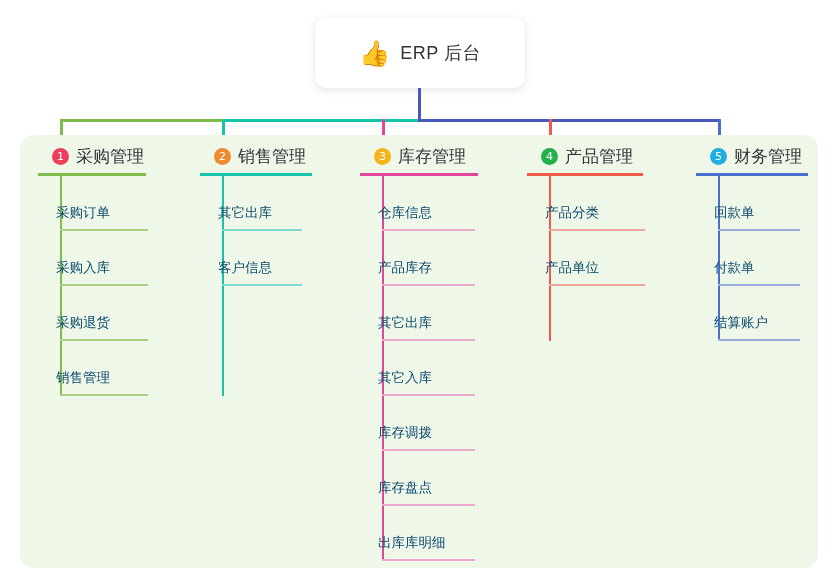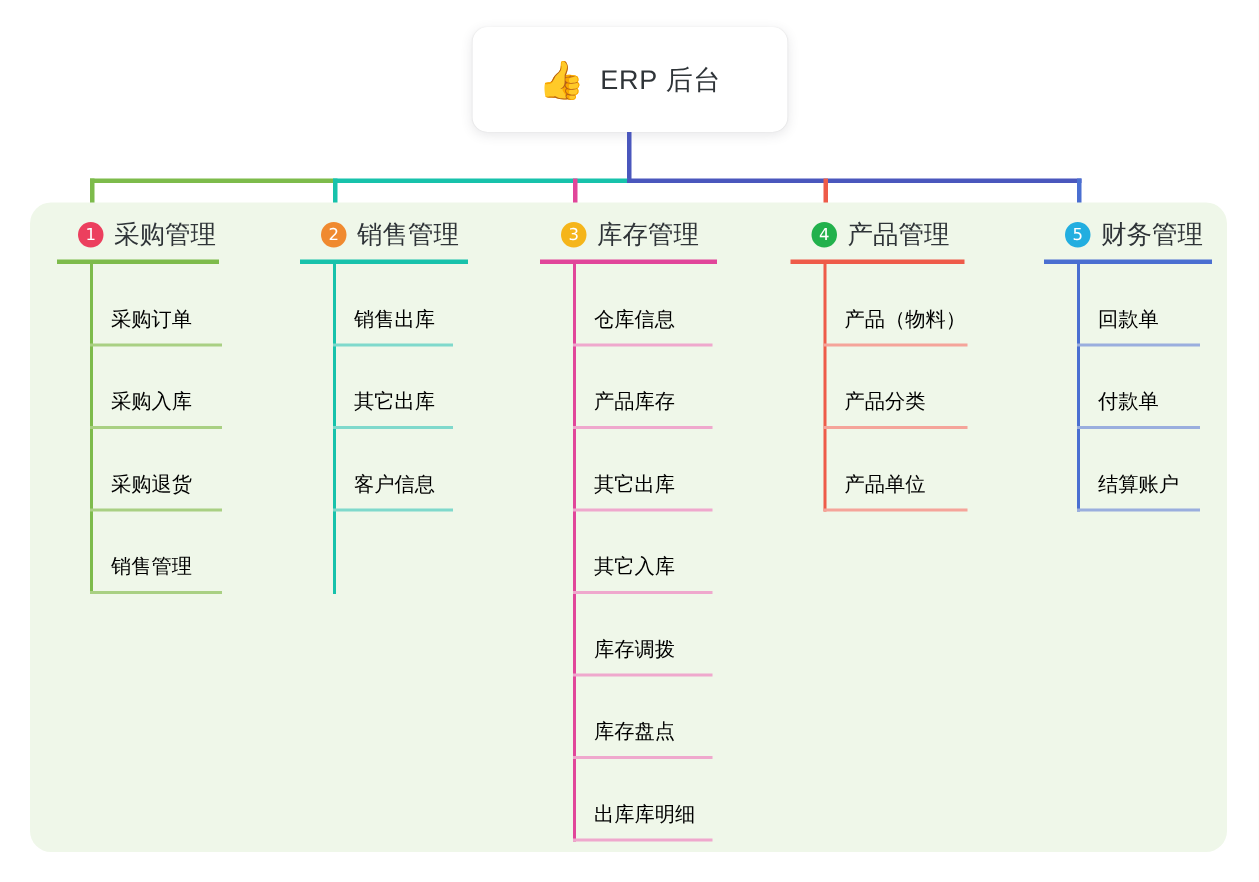--- a/index.html
+++ b/index.html
@@ -105,24 +105,24 @@
     top: 0;
     width: 2px;
   }
   .leaf {
     position: relative;
     height: 55px;
     box-sizing: border-box;
   }
   .leaf-label {
     position: absolute;
-    left: 36px;
+    left: 18px;
     bottom: 9px;
     font-size: 13.5px;
-    color: #000000;
+    color: #0c4a6e;
     white-space: nowrap;
   }
   .leaf-rule {
     position: absolute;
     left: 22px;
     bottom: 0;
     height: 2px;
   }
 </style>
 </head>
@@ -176,24 +176,20 @@
     </div>
     <div class="column" style="left: 200px;">
       <div class="col-header">
         <span class="col-badge" style="background: rgb(240, 138, 48);">2</span>
         <span class="col-title">销售管理</span>
       </div>
       <div class="col-rule" style="background: rgb(23, 194, 171); width: 112px;"></div>
       <div class="col-body">
         <div class="col-spine" style="background: rgb(23, 194, 171); height: 220px;"></div>
         <div class="leaf">
-          <span class="leaf-label">销售出库</span>
-          <div class="leaf-rule" style="background: rgb(127, 217, 204); width: 80px;"></div>
-        </div>
-        <div class="leaf">
           <span class="leaf-label">其它出库</span>
           <div class="leaf-rule" style="background: rgb(127, 217, 204); width: 80px;"></div>
         </div>
         <div class="leaf">
           <span class="leaf-label">客户信息</span>
           <div class="leaf-rule" style="background: rgb(127, 217, 204); width: 80px;"></div>
         </div>
       </div>
     </div>
     <div class="column" style="left: 360px;">
@@ -236,24 +232,20 @@
     </div>
     <div class="column" style="left: 527px;">
       <div class="col-header">
         <span class="col-badge" style="background: rgb(34, 177, 76);">4</span>
         <span class="col-title">产品管理</span>
       </div>
       <div class="col-rule" style="background: rgb(238, 91, 73); width: 116px;"></div>
       <div class="col-body">
         <div class="col-spine" style="background: rgb(238, 91, 73); height: 165px;"></div>
         <div class="leaf">
-          <span class="leaf-label">产品（物料）</span>
-          <div class="leaf-rule" style="background: rgb(245, 164, 154); width: 96px;"></div>
-        </div>
-        <div class="leaf">
           <span class="leaf-label">产品分类</span>
           <div class="leaf-rule" style="background: rgb(245, 164, 154); width: 96px;"></div>
         </div>
         <div class="leaf">
           <span class="leaf-label">产品单位</span>
           <div class="leaf-rule" style="background: rgb(245, 164, 154); width: 96px;"></div>
         </div>
       </div>
     </div>
     <div class="column" style="left: 696px;">

